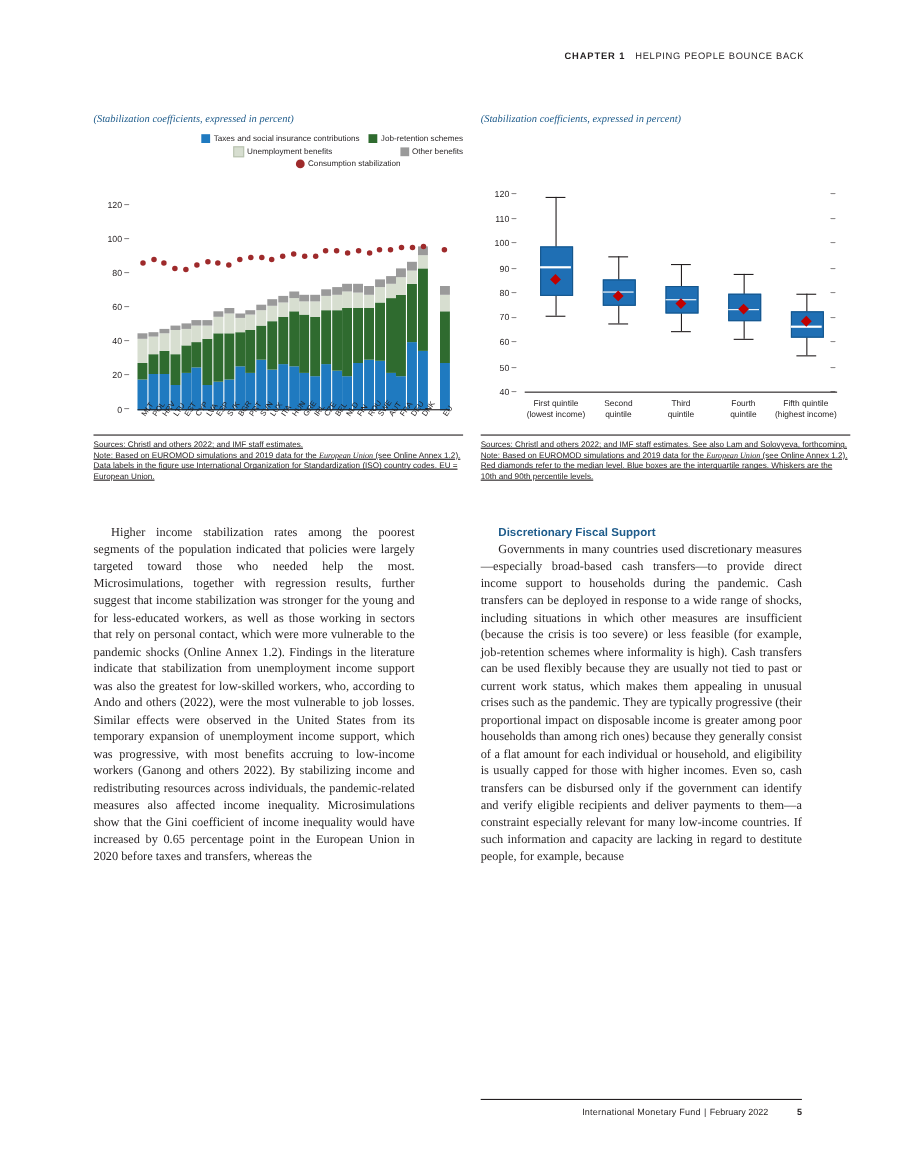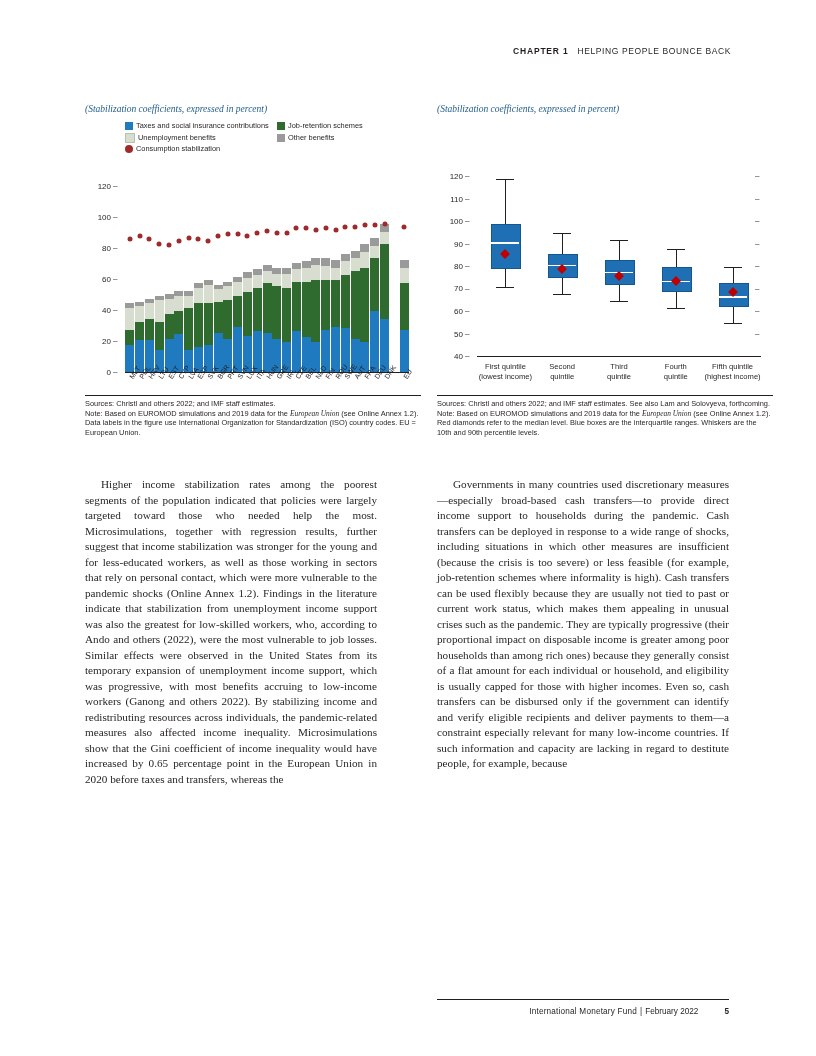--- a/index.html
+++ b/index.html
@@ -62,21 +62,21 @@
     margin: 0 0 6px 0;
   }
   .fig-notes {
     font-family: "Liberation Sans", sans-serif;
     font-size: 7.4px;
     line-height: 9.6px;
     color: #231f20;
     margin-top: 4px;
   }
   .fig-notes .it { font-family: "Liberation Serif", serif; font-style: italic; }
-  .notes-line { margin: 0; }
+  .notes-line { margin: 0; text-decoration: underline; }
   .notes-sep {
     border: none;
     border-top: 0.7px solid #231f20;
     margin: 3px 0 3px 0;
   }
 
   
   .chart {
     position: relative;
     width: 336px;
@@ -101,20 +101,21 @@
     left: 40px;
     top: 0px;
     width: 296px;
     font-size: 7.4px;
     line-height: 10px;
   }
   .legend-row {
     display: flex;
     width: 100%;
     margin-bottom: 1.5px;
+    justify-content: flex-end;
   }
   .legend-item {
     display: flex;
     align-items: center;
     white-space: nowrap;
   }
   .legend-item.col1 { width: 152px; }
   .swatch {
     width: 8px; height: 8px;
     margin-right: 3px;
@@ -625,20 +626,21 @@
       <p class="notes-line">Sources: Christl and others 2022; and IMF staff estimates. See also Lam and Solovyeva, forthcoming.</p>
       <p class="notes-line"><span>Note: Based on EUROMOD simulations and 2019 data for the </span><span class="it">European Union</span><span> (see Online Annex 1.2). Red diamonds refer to the median level. Blue boxes are the interquartile ranges. Whiskers are the 10th and 90th percentile levels.</span></p>
     </div>
   </div>
 
   <div class="col" id="col-left">
     <p>Higher income stabilization rates among the poorest segments of the population indicated that policies were largely targeted toward those who needed help the most. Microsimulations, together with regression results, further suggest that income stabilization was stronger for the young and for less-educated workers, as well as those working in sectors that rely on personal contact, which were more vulnerable to the pandemic shocks (Online Annex 1.2). Findings in the literature indicate that stabilization from unemployment income support was also the greatest for low-skilled workers, who, according to Ando and others (2022), were the most vulnerable to job losses. Similar effects were observed in the United States from its temporary expansion of unemployment income support, which was progressive, with most benefits accruing to low-income workers (Ganong and others 2022). By stabilizing income and redistributing resources across individuals, the pandemic-related measures also affected income inequality. Microsimulations show that the Gini coefficient of income inequality would have increased by 0.65 percentage point in the European Union in 2020 before taxes and transfers, whereas the</p>
   </div>
 
   <div class="col" id="col-right">
+    <p class="subhead">Discretionary Fiscal Support</p>
     <p>Governments in many countries used discretionary measures—especially broad-based cash transfers—to provide direct income support to households during the pandemic. Cash transfers can be deployed in response to a wide range of shocks, including situations in which other measures are insufficient (because the crisis is too severe) or less feasible (for example, job-retention schemes where informality is high). Cash transfers can be used flexibly because they are usually not tied to past or current work status, which makes them appealing in unusual crises such as the pandemic. They are typically progressive (their proportional impact on disposable income is greater among poor households than among rich ones) because they generally consist of a flat amount for each individual or household, and eligibility is usually capped for those with higher incomes. Even so, cash transfers can be disbursed only if the government can identify and verify eligible recipients and deliver payments to them—a constraint especially relevant for many low-income countries. If such information and capacity are lacking in regard to destitute people, for example, because</p>
   </div>
 
   <div class="footer-rule"></div>
   <div class="footer">
     <span class="imf">International Monetary Fund</span>
     <span class="bar">|</span>
     <span>February 2022</span>
     <span class="pg">5</span>
   </div>

